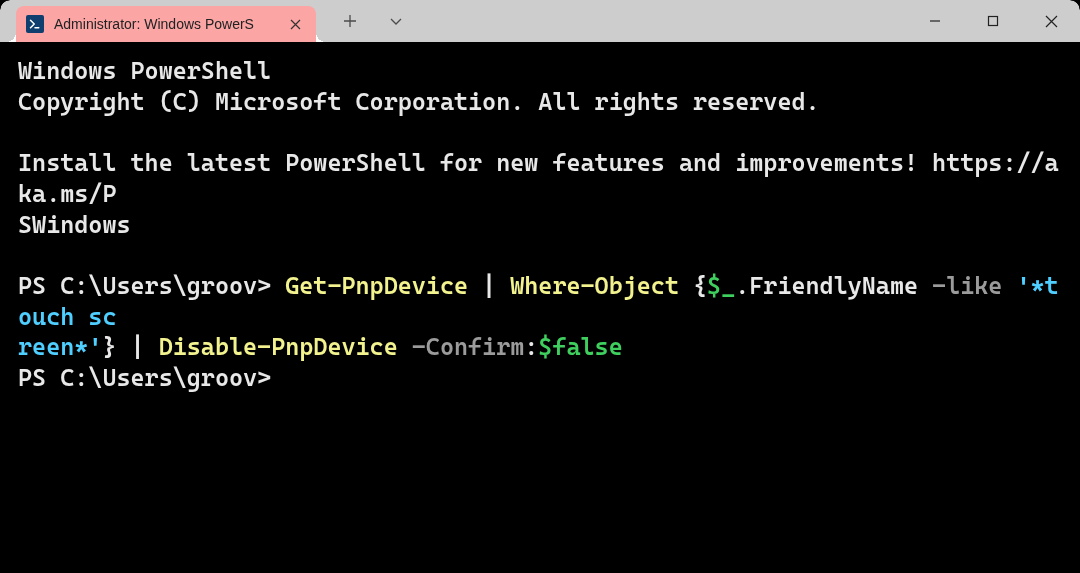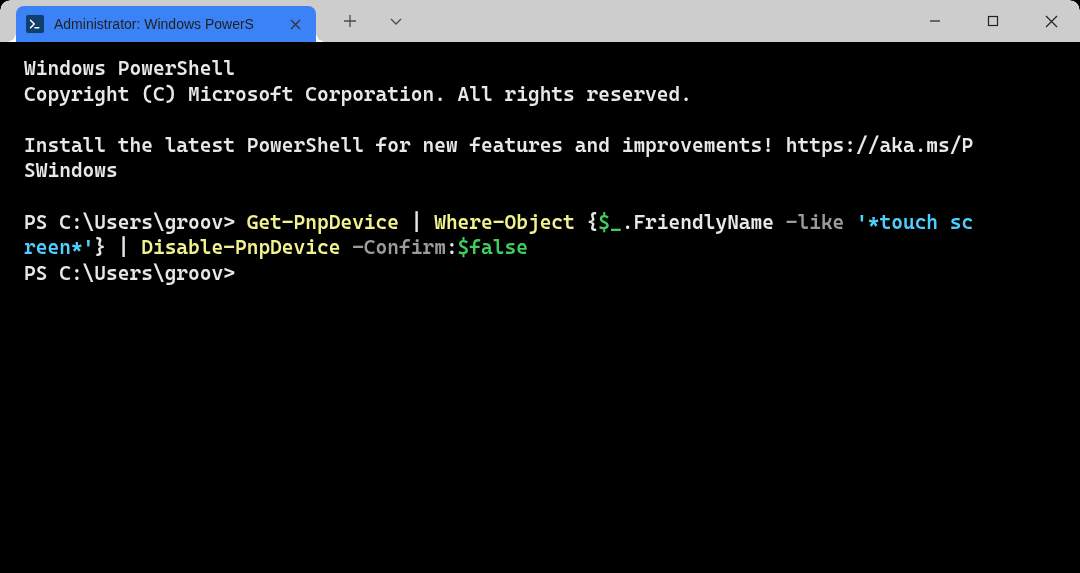--- a/index.html
+++ b/index.html
@@ -24,21 +24,21 @@
       background: #cdcdcd;
       display: flex;
       align-items: flex-end;
       position: relative;
       border-top-left-radius: 10px;
       border-top-right-radius: 10px;
     }
     .tab {
       margin-left: 16px;
       height: 36px;
-      background: #3b82f6;
+      background: #fca5a5;
       border-top-left-radius: 8px;
       border-top-right-radius: 8px;
       display: flex;
       align-items: center;
       padding: 0 12px 0 10px;
       gap: 10px;
       min-width: 300px;
       position: relative;
     }
     .tab::before, .tab::after {
@@ -110,23 +110,23 @@
       height: 100%;
       display: flex;
       align-items: center;
       justify-content: center;
       color: #222;
       cursor: pointer;
     }
     .terminal {
       flex: 1;
       background: #000;
-      padding: 14px 24px;
+      padding: 14px 18px;
       font-family: "Cascadia Mono", Consolas, monospace;
-      font-size: 20px;
+      font-size: 24px;
       line-height: 1.28;
       font-weight: 600;
       color: #e8e8e8;
       white-space: pre-wrap;
       word-break: break-all;
       overflow: hidden;
     }
     .ps-white { color: #e8e8e8; }
     .ps-yellow { color: #f2f28f; }
     .ps-gray { color: #9b9b9b; }

